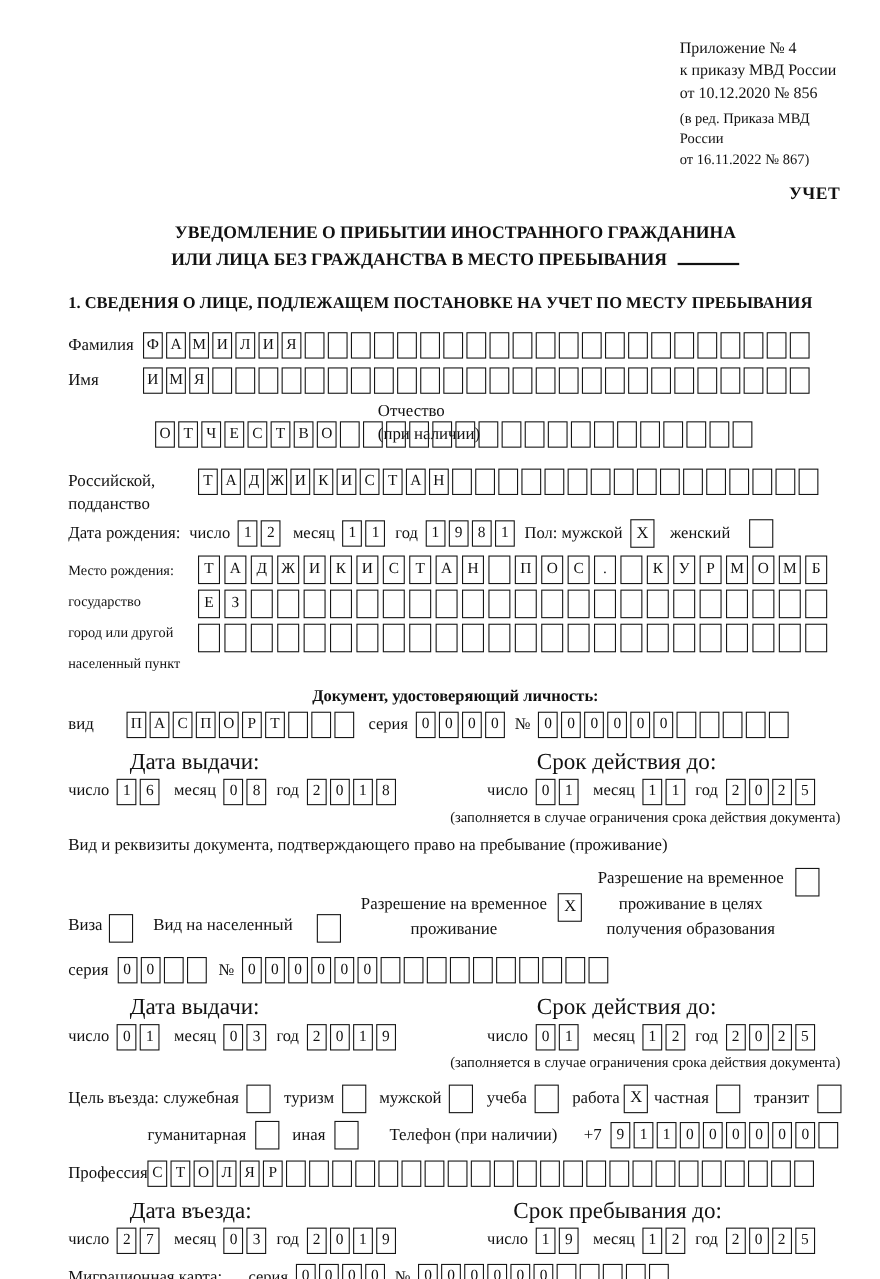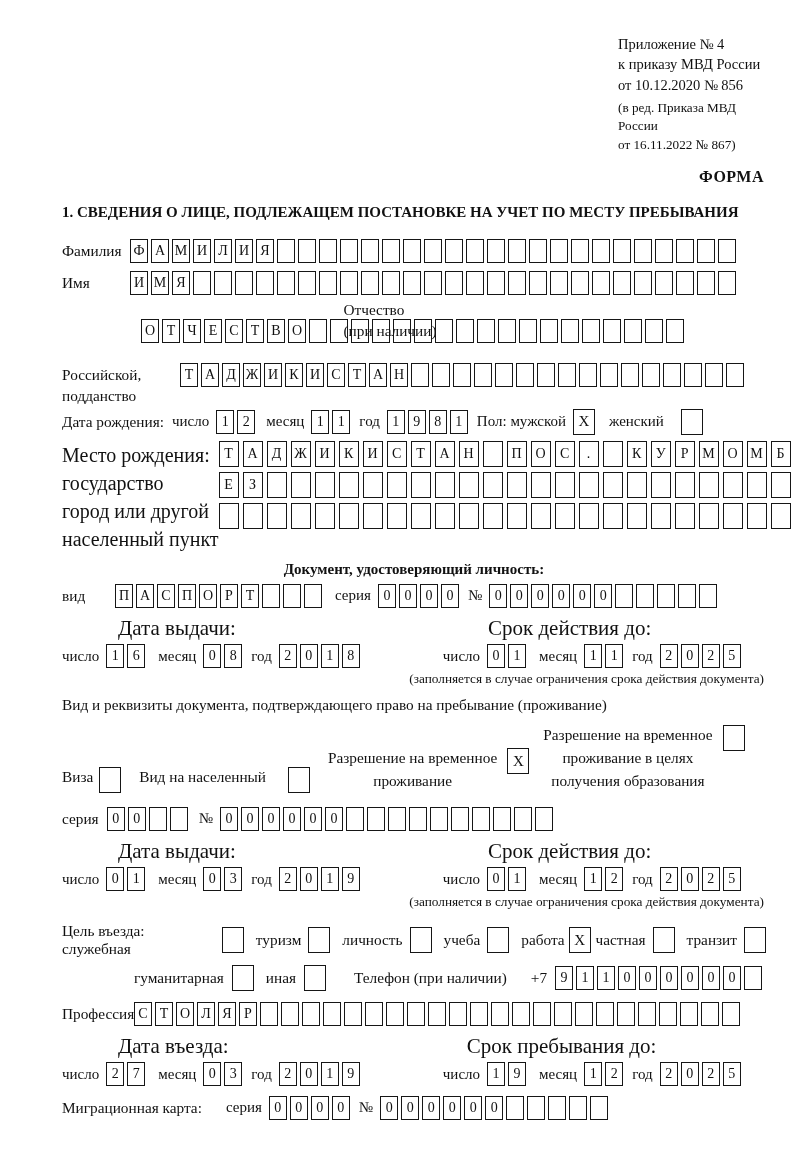--- a/index.html
+++ b/index.html
@@ -29,21 +29,21 @@
   .chk{flex:none;box-sizing:border-box;width:22px;height:26px;border:1.6px solid #161616;
        display:inline-flex;align-items:center;justify-content:center;font-size:15px;background:#fff;}
 
   .w68{width:68px;} .w141{width:141px;} .w118{width:118px;} .w53{width:53px;} .w72{width:72px;}
 
   .gap6{margin-left:6px;} .gap8{margin-left:8px;} .gap10{margin-left:10px;}
   .gap14{margin-left:14px;} .gap18{margin-left:18px;} .gap22{margin-left:22px;}
 
   
   .mlrow{display:flex;align-items:flex-start;margin-top:6px;}
-  .mlabel{flex:0 0 118px;font-size:20px;line-height:28px;white-space:nowrap;}
+  .mlabel{flex:0 0 118px;font-size:13px;line-height:28px;white-space:nowrap;}
   .mcells .cells{margin-bottom:5px;}
 
   .center-bold{text-align:center;font-weight:bold;font-size:15px;margin-top:8px;}
 
   
   .dhead{display:flex;font-size:21px;margin-top:7px;}
   .dhead .dh1{margin-left:56px;} .dhead .dh2{margin-left:252px;}
   .drow{display:flex;align-items:center;margin-top:3px;}
   .dlbl{font-size:15px;margin-right:7px;}
   .dgrp{display:flex;align-items:center;margin-right:14px;}
@@ -73,22 +73,28 @@
 
   <div class="hdr">
     <div>Приложение № 4</div>
     <div>к приказу МВД России</div>
     <div>от 10.12.2020 № 856</div>
     <div class="sub">
       <div>(в ред. Приказа МВД России</div>
       <div>от 16.11.2022 № 867)</div>
     </div>
   </div>
-  <div class="forma">ФОРМА</div>
-
+  <div class="forma">УЧЕТ</div>
+
+  <div class="title">
+    <div>УВЕДОМЛЕНИЕ О ПРИБЫТИИ ИНОСТРАННОГО ГРАЖДАНИНА</div>
+    <div>
+      <span>ИЛИ ЛИЦА БЕЗ ГРАЖДАНСТВА В МЕСТО ПРЕБЫВАНИЯ</span><span class="uline"></span>
+    </div>
+  </div>
 
   <div class="sect">1. СВЕДЕНИЯ О ЛИЦЕ, ПОДЛЕЖАЩЕМ ПОСТАНОВКЕ НА УЧЕТ ПО МЕСТУ ПРЕБЫВАНИЯ</div>
 
   <div class="frow" style="margin-top:16px;">
     <div class="flabel w68">Фамилия</div>
     <div class="cells">
         <span class="cell">Ф</span>
         <span class="cell">А</span>
         <span class="cell">М</span>
         <span class="cell">И</span>
@@ -523,21 +529,21 @@
         </div>
     </div>
   </div>
   <div class="note">(заполняется в случае ограничения срока действия документа)</div>
 
   <div class="purow">
     <span class="pulbl first">Цель въезда: служебная</span>
     <span class="chk"></span>
     <span class="pulbl">туризм</span>
     <span class="chk"></span>
-    <span class="pulbl">личность</span>
+    <span class="pulbl">мужской</span>
     <span class="chk"></span>
     <span class="pulbl">учеба</span>
     <span class="chk"></span>
     <span class="pulbl">работа</span>
     <span class="chk" style="margin-left:4px;">X</span>
     <span class="pulbl" style="margin-left:5px;">частная</span>
     <span class="chk"></span>
     <span class="pulbl">транзит</span>
     <span class="chk"></span>
   </div>

